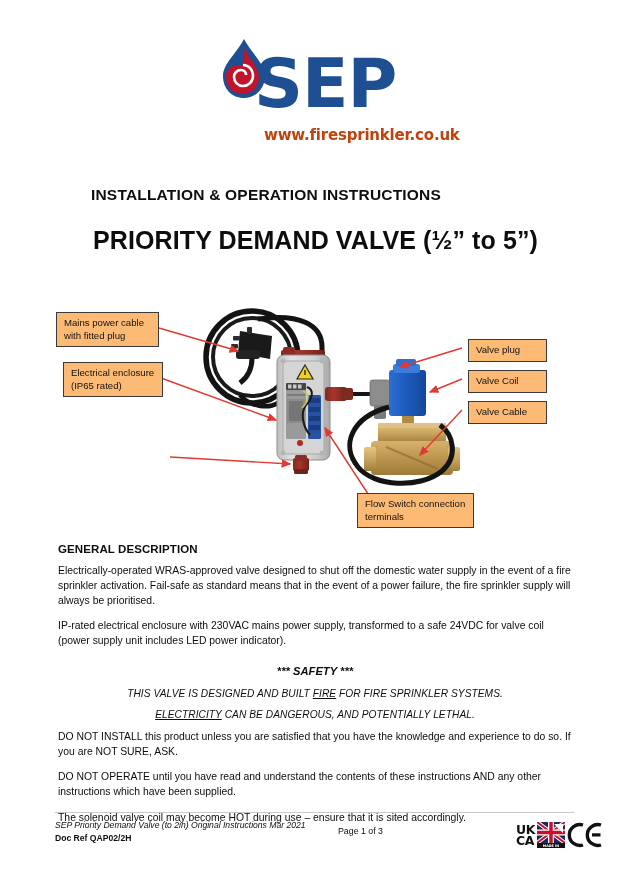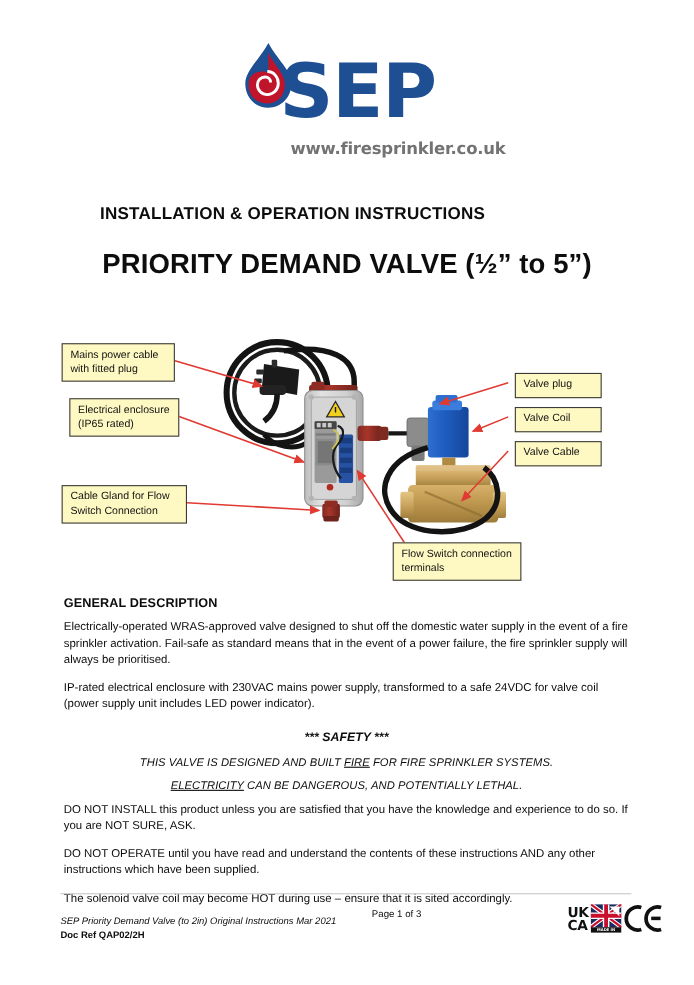--- a/index.html
+++ b/index.html
@@ -44,21 +44,21 @@
     letter-spacing: -1px;
     color: #1e4f93;
     line-height: 1;
   }
   #logo-url {
     position: absolute;
     left: 42px; top: 88px;
     font-family: "DejaVu Sans", sans-serif;
     font-size: 15px;
     font-weight: bold;
-    color: #737373;
+    color: #c2410c;
     letter-spacing: -0.2px;
   }
 
   
   #subtitle {
     position: absolute;
     left: 0; top: 186px;
     width: 532px;
     text-align: center;
     font-size: 15.5px;
@@ -78,21 +78,21 @@
   
   #figure {
     position: absolute;
     left: 0; top: 295px;
     width: 631px;
     height: 240px;
   }
   .callout {
     position: absolute;
     border: 1.2px solid #3a3a3a;
-    background: #fef9c3;
+    background: #fdba74;
     font-size: 9.6px;
     line-height: 1.32;
     padding: 4px 6px 4px 7px;
     box-sizing: border-box;
     color: #111;
   }
   #svg-figure {
     position: absolute;
     left: 0; top: 0;
     width: 631px; height: 240px;
@@ -145,21 +145,20 @@
     left: 55px; top: 0;
     width: 519px; height: 0;
     border-top: 0.8px solid #c9c9c9;
   }
   #footer-left {
     position: absolute;
     left: 55px; top: 7px;
     font-size: 8.6px;
     font-style: italic;
     line-height: 1.55;
-    margin-top: 12px;
   }
   #footer-doc {
     font-weight: bold;
     font-style: normal;
   }
   #footer-page {
     position: absolute;
     left: 338px; top: 14px;
     font-size: 8.8px;
   }
@@ -326,24 +325,20 @@
   <div class="callout" style="left:56px; top:17px; width:103px;">
     <span>Mains power cable</span><br>
     <span>with fitted plug</span>
   </div>
 
   <div class="callout" style="left:63px; top:67px; width:100px;">
     <span>Electrical enclosure</span><br>
     <span>(IP65 rated)</span>
   </div>
 
-  <div class="callout" style="left:56px; top:146px; width:114px;">
-    <span>Cable Gland for Flow</span><br>
-    <span>Switch Connection</span>
-  </div>
 
   <div class="callout" style="left:468px; top:44px; width:79px;">
     <span>Valve plug</span>
   </div>
 
   <div class="callout" style="left:468px; top:75px; width:79px;">
     <span>Valve Coil</span>
   </div>
 
   <div class="callout" style="left:468px; top:106px; width:79px;">

